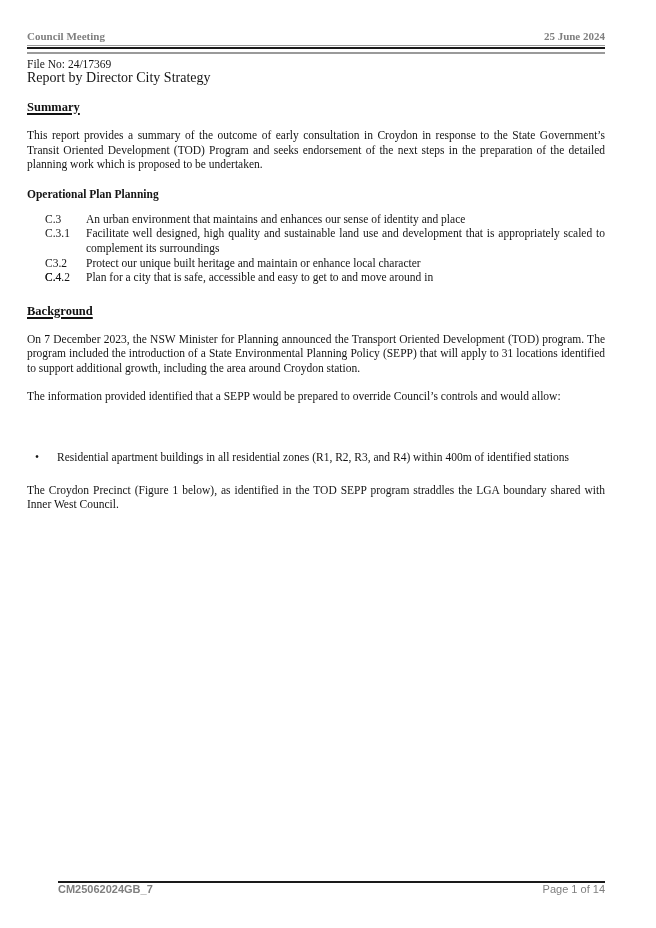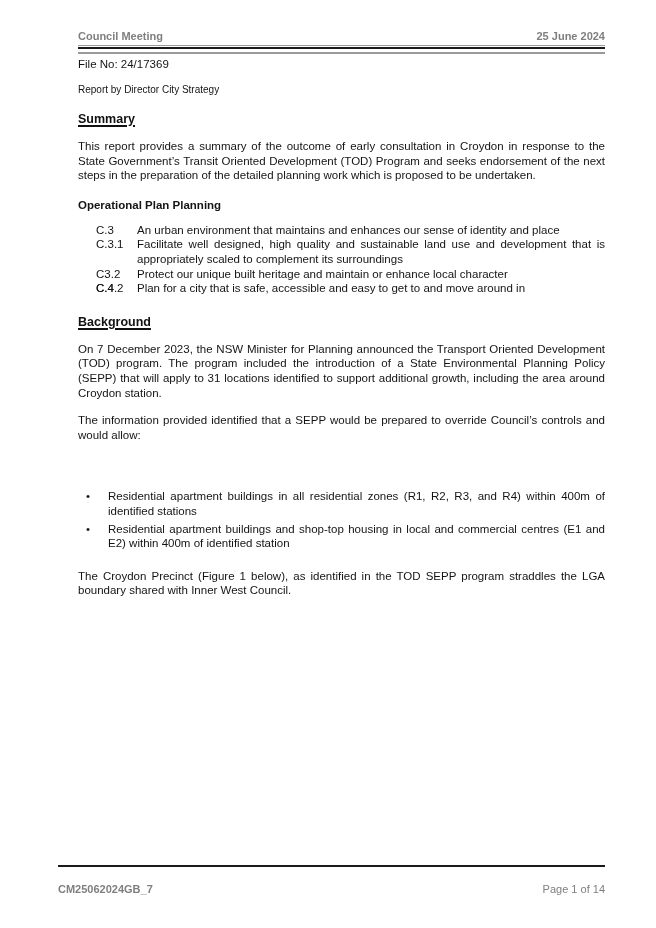--- a/index.html
+++ b/index.html
@@ -11,21 +11,22 @@
     position: relative;
     width: 656px;
     height: 928px;
     background: #ffffff;
     font-family: "Liberation Sans", sans-serif;
     color: #141414;
     overflow: hidden;
     box-sizing: border-box;
   }
   .content {
-    padding: 30px 51px 0 78px;
+    padding: 30px 51px 0 27px;
+    font-family: Liberation Serif, serif;
   }
 
   
   .header-row {
     display: flex;
     justify-content: space-between;
     align-items: baseline;
     font-size: 11px;
     font-weight: bold;
     color: #7f7f7f;
@@ -51,22 +52,22 @@
     border-top: 2px solid #9a9a9a;
     margin: 3px 0 0 0;
   }
   .file-no {
     margin-top: 3px;
     font-size: 11.5px;
     line-height: 14px;
   }
 
   .report-by {
-    margin-top: 12px;
-    font-size: 10px;
+    margin-top: 0;
+    font-size: 14px;
     line-height: 14px;
   }
 
   
   .section-heading {
     margin: 15px 0 0 0;
     font-size: 12.5px;
     font-weight: bold;
     text-decoration: underline;
     text-decoration-thickness: 1.5px;
@@ -131,21 +132,21 @@
     margin-top: 18px;
   }
 
   
   .footer {
     position: absolute;
     left: 58px;
     right: 51px;
     bottom: 33px;
     border-top: 2px solid #1a1a1a;
-    padding-top: 16px;
+    padding-top: 0;
     display: flex;
     justify-content: space-between;
     align-items: baseline;
     font-size: 11px;
     color: #7f7f7f;
   }
   .footer-code {
     font-weight: bold;
   }
 </style>
@@ -192,21 +193,20 @@
         <span>Plan for a city that is safe, accessible and easy to get to and move around in</span>
       </div>
     </div>
 
     <h2 class="section-heading" style="margin-top:19px">Background</h2>
     <p class="para">On 7 December 2023, the NSW Minister for Planning announced the Transport Oriented Development (TOD) program. The program included the introduction of a State Environmental Planning Policy (SEPP) that will apply to 31 locations identified to support additional growth, including the area around Croydon station.</p>
     <p class="para">The information provided identified that a SEPP would be prepared to override Council’s controls and would allow:</p>
 
     <ul class="bullet-list">
       <li>Residential apartment buildings in all residential zones (R1, R2, R3, and R4) within 400m of identified stations</li>
-      <li>Residential apartment buildings and shop-top housing in local and commercial centres (E1 and E2) within 400m of identified station</li>
     </ul>
 
     <p class="para para-after-bullets">The Croydon Precinct (Figure 1 below), as identified in the TOD SEPP program straddles the LGA boundary shared with Inner West Council.</p>
 
   </div>
 
   <div class="footer">
     <span class="footer-code">CM25062024GB_7</span>
     <span>Page 1 of 14</span>
   </div>

